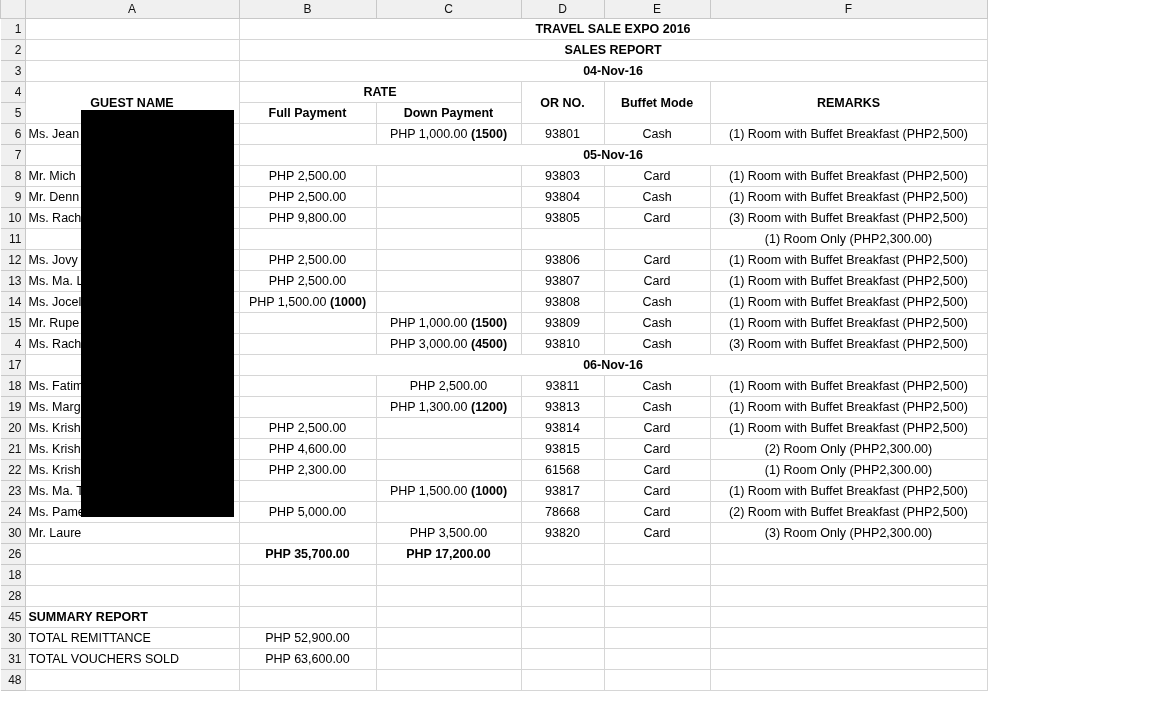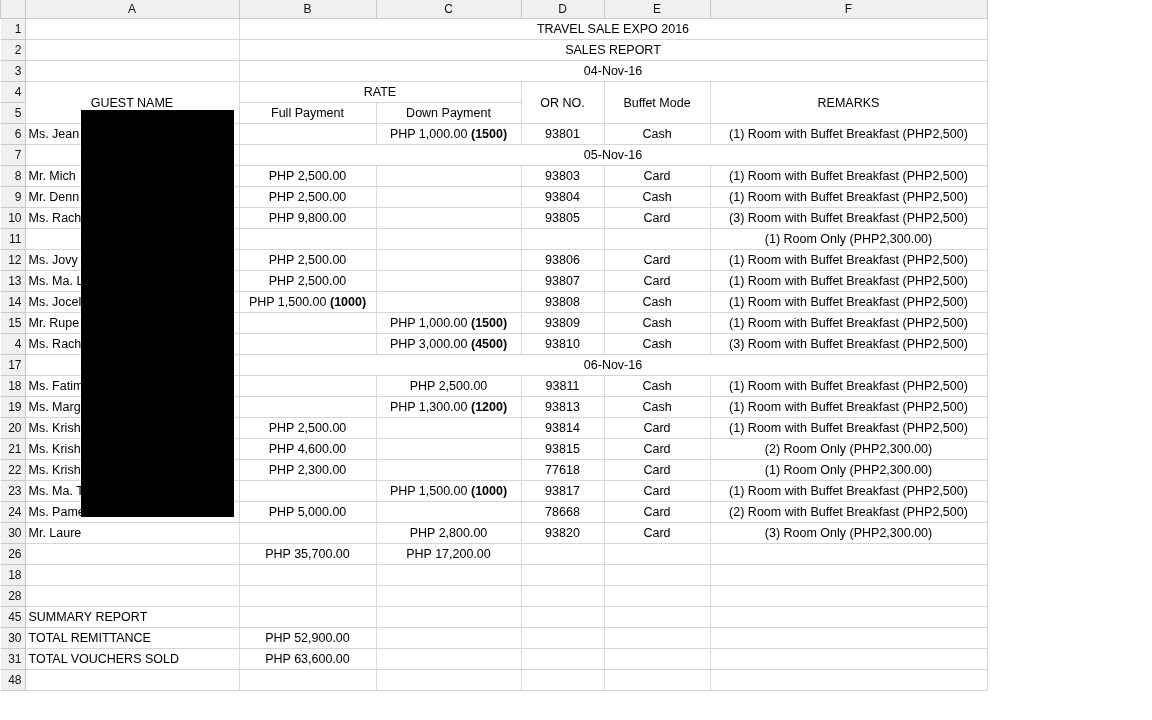--- a/index.html
+++ b/index.html
@@ -55,21 +55,21 @@
     border: 1px solid #d6d6d6;
     padding: 0 3px;
     height: 20px;
     vertical-align: middle;
     white-space: nowrap;
     overflow: hidden;
   }
   .b { border: 1px solid #000000; }
   .ctr { text-align: center; }
   .left { text-align: left; }
-  .bold { font-weight: normal; }
+  .bold { font-weight: bold; }
   .nob { border: 1px solid #e2e2e2; }
   .blank { border: 1px solid #e2e2e2; }
   
   #redaction {
     position: absolute;
     background: #000000;
     left: 81px;
     top: 110px;
     width: 153px;
     height: 407px;
@@ -276,21 +276,21 @@
       <td class="cell b ctr"></td>
       <td class="cell b ctr">93815</td>
       <td class="cell b ctr">Card</td>
       <td class="cell b ctr">(2) Room Only (PHP2,300.00)</td>
     </tr>
     <tr>
       <td class="rowhead">22</td>
       <td class="cell b left">Ms. Krish</td>
       <td class="cell b ctr">PHP 2,300.00</td>
       <td class="cell b ctr"></td>
-      <td class="cell b ctr">77618</td>
+      <td class="cell b ctr">61568</td>
       <td class="cell b ctr">Card</td>
       <td class="cell b ctr">(1) Room Only (PHP2,300.00)</td>
     </tr>
     <tr>
       <td class="rowhead">23</td>
       <td class="cell b left">Ms. Ma. T</td>
       <td class="cell b ctr"></td>
       <td class="cell b ctr">PHP 1,500.00 <b>(1000)</b></td>
       <td class="cell b ctr">93817</td>
       <td class="cell b ctr">Card</td>
@@ -302,21 +302,21 @@
       <td class="cell b ctr">PHP 5,000.00</td>
       <td class="cell b ctr"></td>
       <td class="cell b ctr">78668</td>
       <td class="cell b ctr">Card</td>
       <td class="cell b ctr">(2) Room with Buffet Breakfast (PHP2,500)</td>
     </tr>
     <tr>
       <td class="rowhead">30</td>
       <td class="cell b left">Mr. Laure</td>
       <td class="cell b ctr"></td>
-      <td class="cell b ctr">PHP 2,800.00</td>
+      <td class="cell b ctr">PHP 3,500.00</td>
       <td class="cell b ctr">93820</td>
       <td class="cell b ctr">Card</td>
       <td class="cell b ctr">(3) Room Only (PHP2,300.00)</td>
     </tr>
 
     <tr>
       <td class="rowhead">26</td>
       <td class="cell nob"></td>
       <td class="cell nob ctr bold">PHP 35,700.00</td>
       <td class="cell nob ctr bold">PHP 17,200.00</td>

